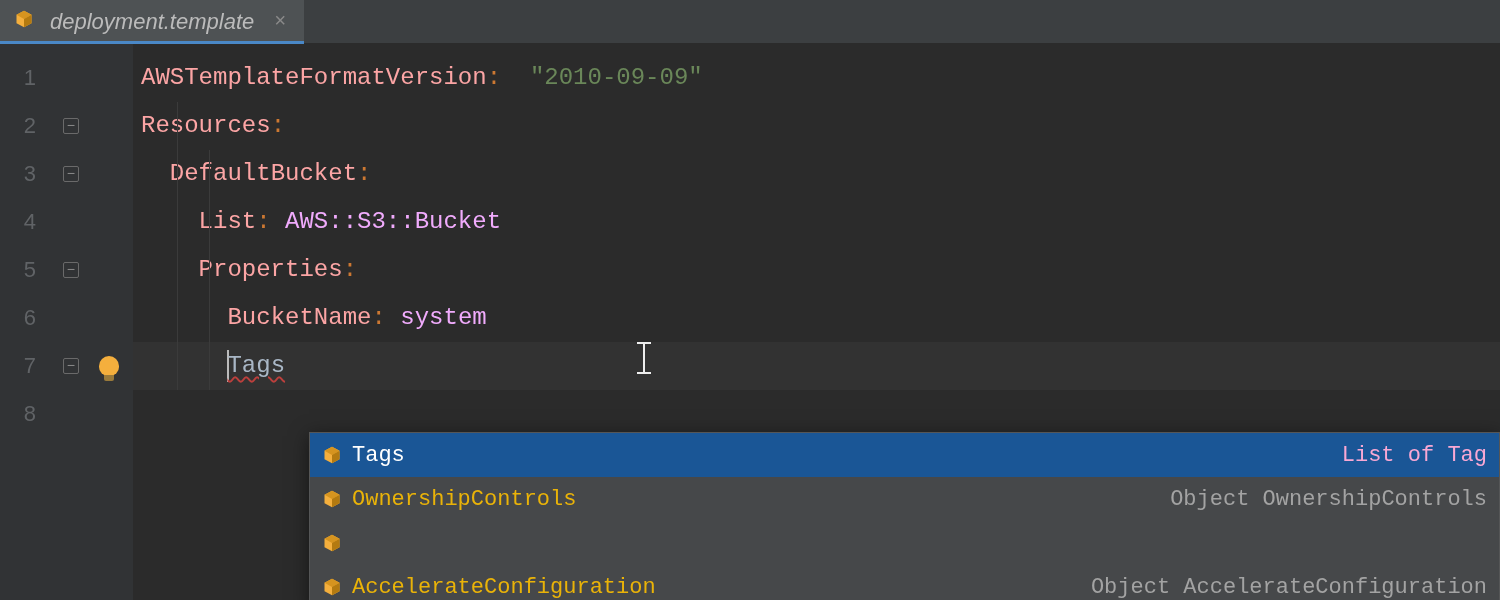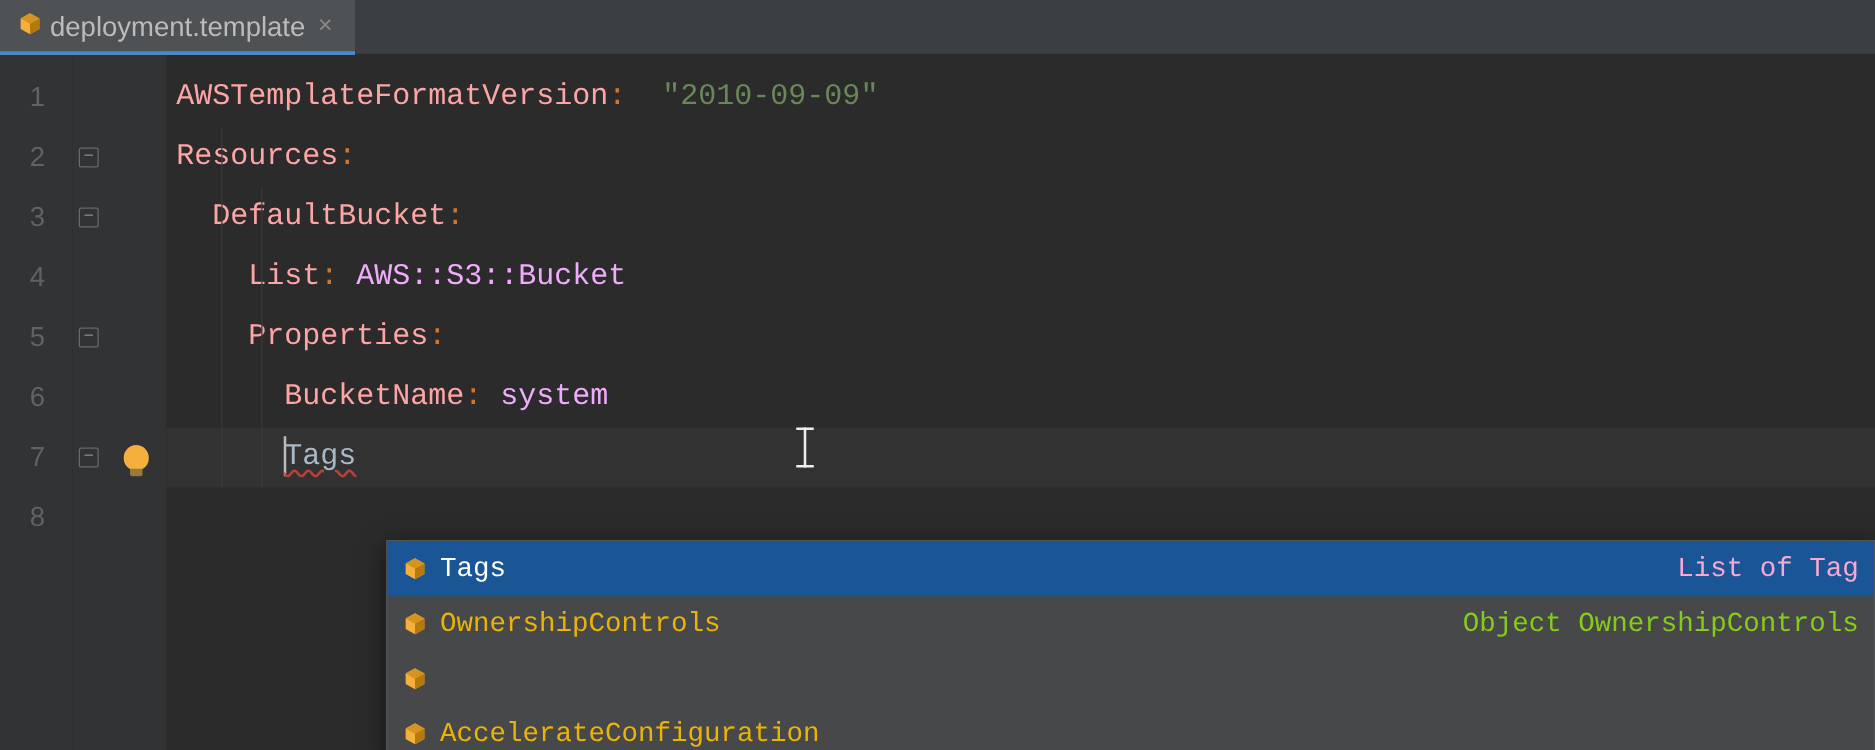--- a/index.html
+++ b/index.html
@@ -15,24 +15,25 @@
       background: #3c3f41;
       height: 44px;
       display: flex;
       align-items: stretch;
       border-bottom: 1px solid #2b2b2b;
     }
     .tab {
       display: flex;
       align-items: center;
       padding: 0 14px;
-      gap: 6px;
+      gap: 16px;
       background: #4e5254;
       position: relative;
       cursor: pointer;
+      font-style: italic;
     }
     .tab.active::after {
       content: '';
       position: absolute;
       bottom: -1px;
       left: 0;
       right: 0;
       height: 3px;
       background: #4a88c7;
     }
@@ -217,21 +218,21 @@
     }
     .popup-row .label {
       flex: 0 0 auto;
       color: #eab308;
       font-family: 'Menlo', 'Monaco', 'Courier New', monospace;
     }
     .popup-row.selected .label { color: #ffffff; }
     .popup-row .type {
       flex: 1;
       text-align: right;
-      color: #84cc16;
+      color: #a3a3a3;
       font-family: 'Menlo', 'Monaco', 'Courier New', monospace;
     }
     .popup-row.selected .type { color: #f9a8d4; }
     .cube-icon {
       width: 20px;
       height: 20px;
       flex-shrink: 0;
     }
   </style>
 </head>
@@ -335,20 +336,21 @@
             <path fill="#b47a10" d="M12 12 L21 7 L21 17 L12 22 Z"></path>
           </svg>
       </div>
       <div class="popup-row">
         <svg class="cube-icon" viewBox="0 0 24 24">
             <path fill="#f4af3d" d="M12 2 L21 7 L21 17 L12 22 L3 17 L3 7 Z"></path>
             <path fill="#d6941f" d="M12 2 L21 7 L12 12 L3 7 Z"></path>
             <path fill="#b47a10" d="M12 12 L21 7 L21 17 L12 22 Z"></path>
           </svg>
         <span class="label">AccelerateConfiguration</span>
+        <span class="type">Object AccelerateConfiguration</span>
       </div>
 
     </div>
 
   </div>
 
   <div class="ibeam">
     <span class="ibeam-top"></span>
     <span class="ibeam-bot"></span>
   </div>

